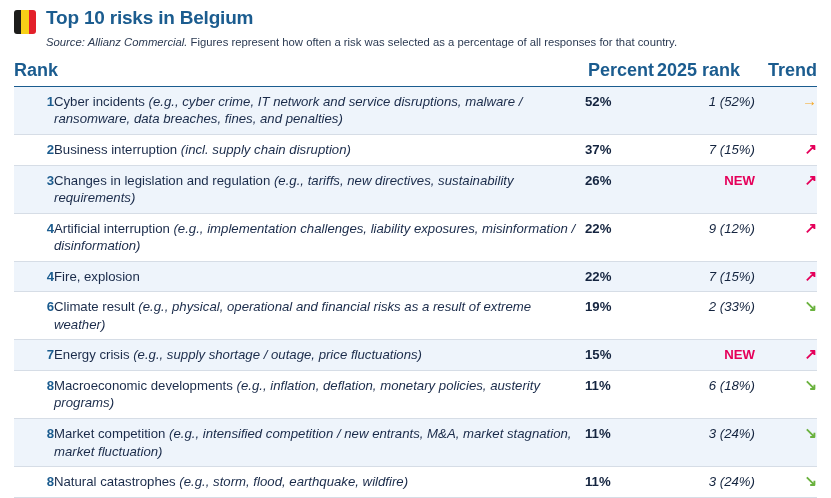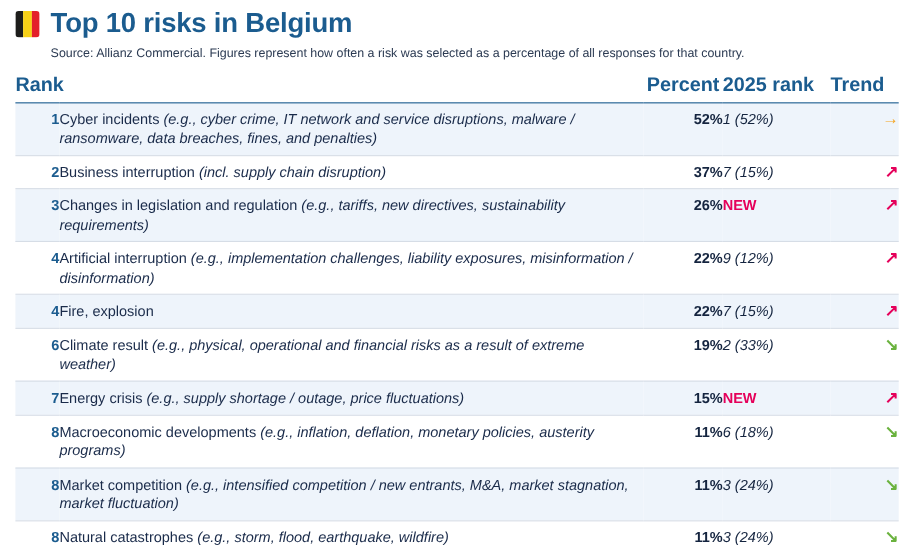--- a/index.html
+++ b/index.html
@@ -37,56 +37,56 @@
     display: flex;
     margin-top: 2px;
   }
   .flag span { display: block; height: 100%; }
   .flag .f1 { width: 33.34%; background: #1d1d1b; }
   .flag .f2 { width: 33.33%; background: #f7d117; }
   .flag .f3 { width: 33.33%; background: #e3202a; }
 
   .title-block { flex: 1 1 auto; }
   .title {
-    font-size: 25px;
+    font-size: 19px;
     font-weight: bold;
     color: #1b5c8f;
     letter-spacing: -0.2px;
     line-height: 1.1;
     margin: 0 0 1px 0;
   }
   .subtitle {
     font-size: 11.3px;
     color: #2b3a52;
     line-height: 1.33;
     margin-top: 6px;
     max-width: 790px;
   }
-  .subtitle .src { }
+  .subtitle .src { font-style: italic; }
 
   
   table.risks {
     width: 100%;
     border-collapse: collapse;
     margin-top: 10px;
     table-layout: fixed;
   }
   table.risks thead th {
     font-size: 18px;
     font-weight: bold;
     color: #1b5c8f;
     padding: 0 0 5px 0;
     border-bottom: 1.5px solid #1b5c8f;
     vertical-align: bottom;
   }
   th.col-rank   { width: 40px;  text-align: left;  padding-left: 4px; }
   th.col-risk   { width: auto;  text-align: left;  padding-left: 10px; }
   th.col-pct    { width: 72px;  text-align: center; }
   th.col-r2025  { width: 98px;  text-align: left; }
-  th.col-trend  { width: 62px;  text-align: left; padding-right: 4px; }
+  th.col-trend  { width: 62px;  text-align: right; padding-right: 4px; }
 
   table.risks tbody tr { border-bottom: 1px solid #d6dde6; }
   table.risks tbody tr.alt { background: #eef4fb; }
 
   table.risks td {
     font-size: 13.2px;
     padding: 6px 0 6px 0;
     vertical-align: top;
     line-height: 1.33;
   }
@@ -97,27 +97,26 @@
     padding-right: 6px;
     width: 40px;
   }
   td.risk {
     padding-left: 10px;
     padding-right: 12px;
     color: #1a2b4a;
   }
   td.risk .detail { font-style: italic; text-align: center; }
   td.pct {
-    text-align: right;
     font-weight: bold;
     color: #14243f;
     white-space: nowrap;
   }
   td.r2025 {
-    text-align: left;
+    text-align: right;
     font-style: italic;
     color: #14243f;
     white-space: nowrap;
   }
   td.r2025.new {
     font-style: normal;
     font-weight: bold;
     color: #e5005a;
   }
   td.trend {

